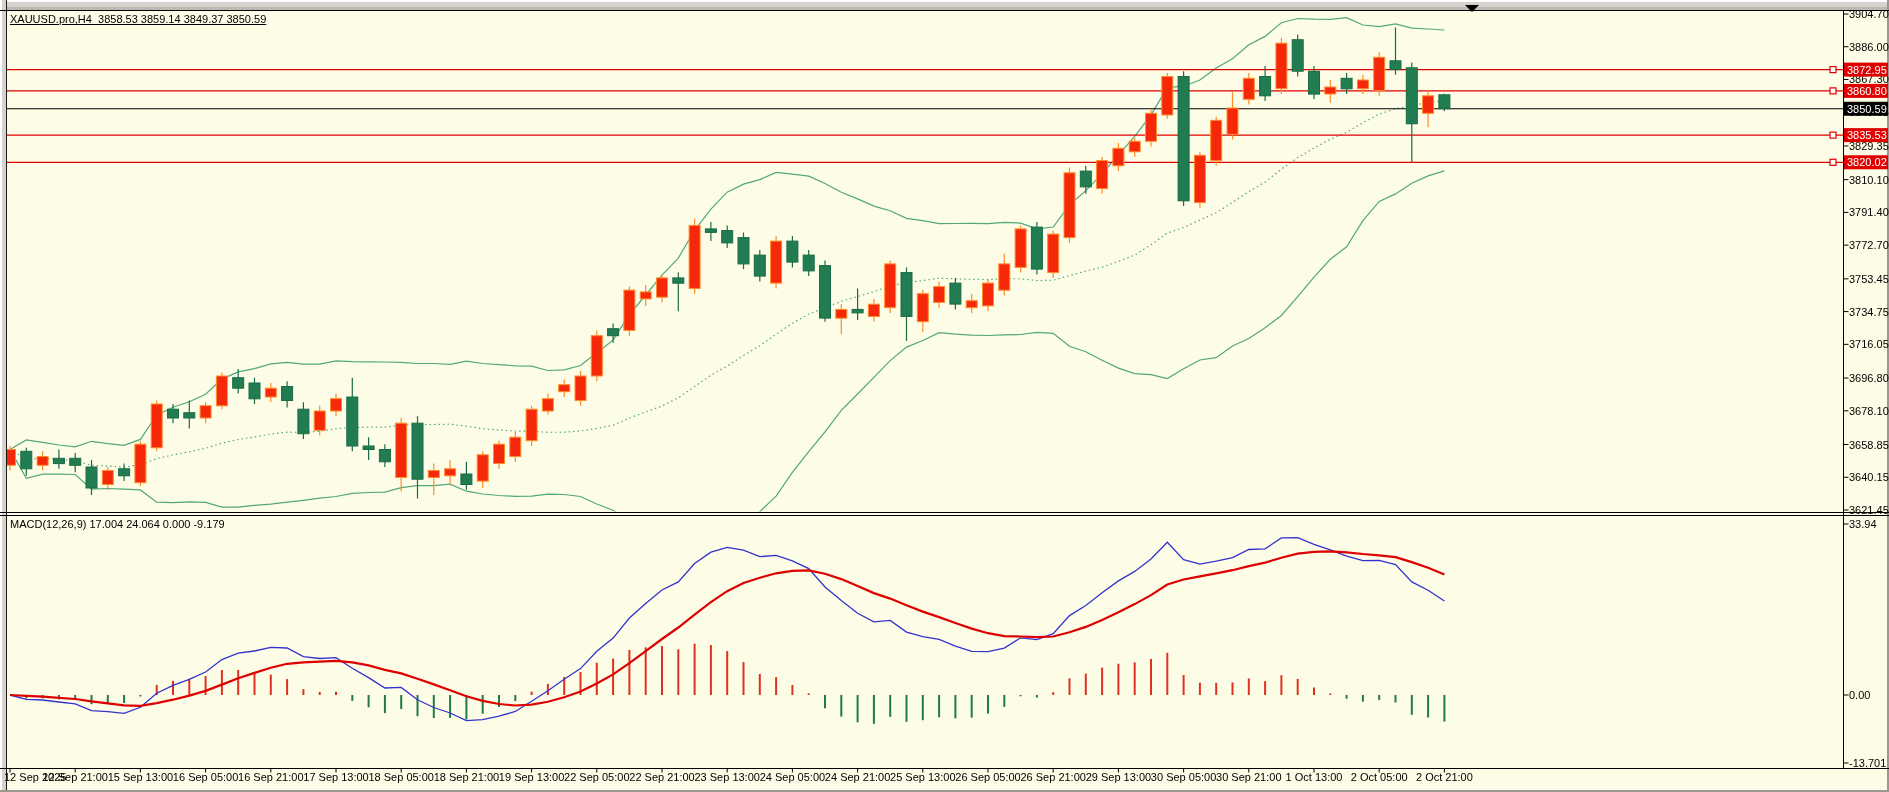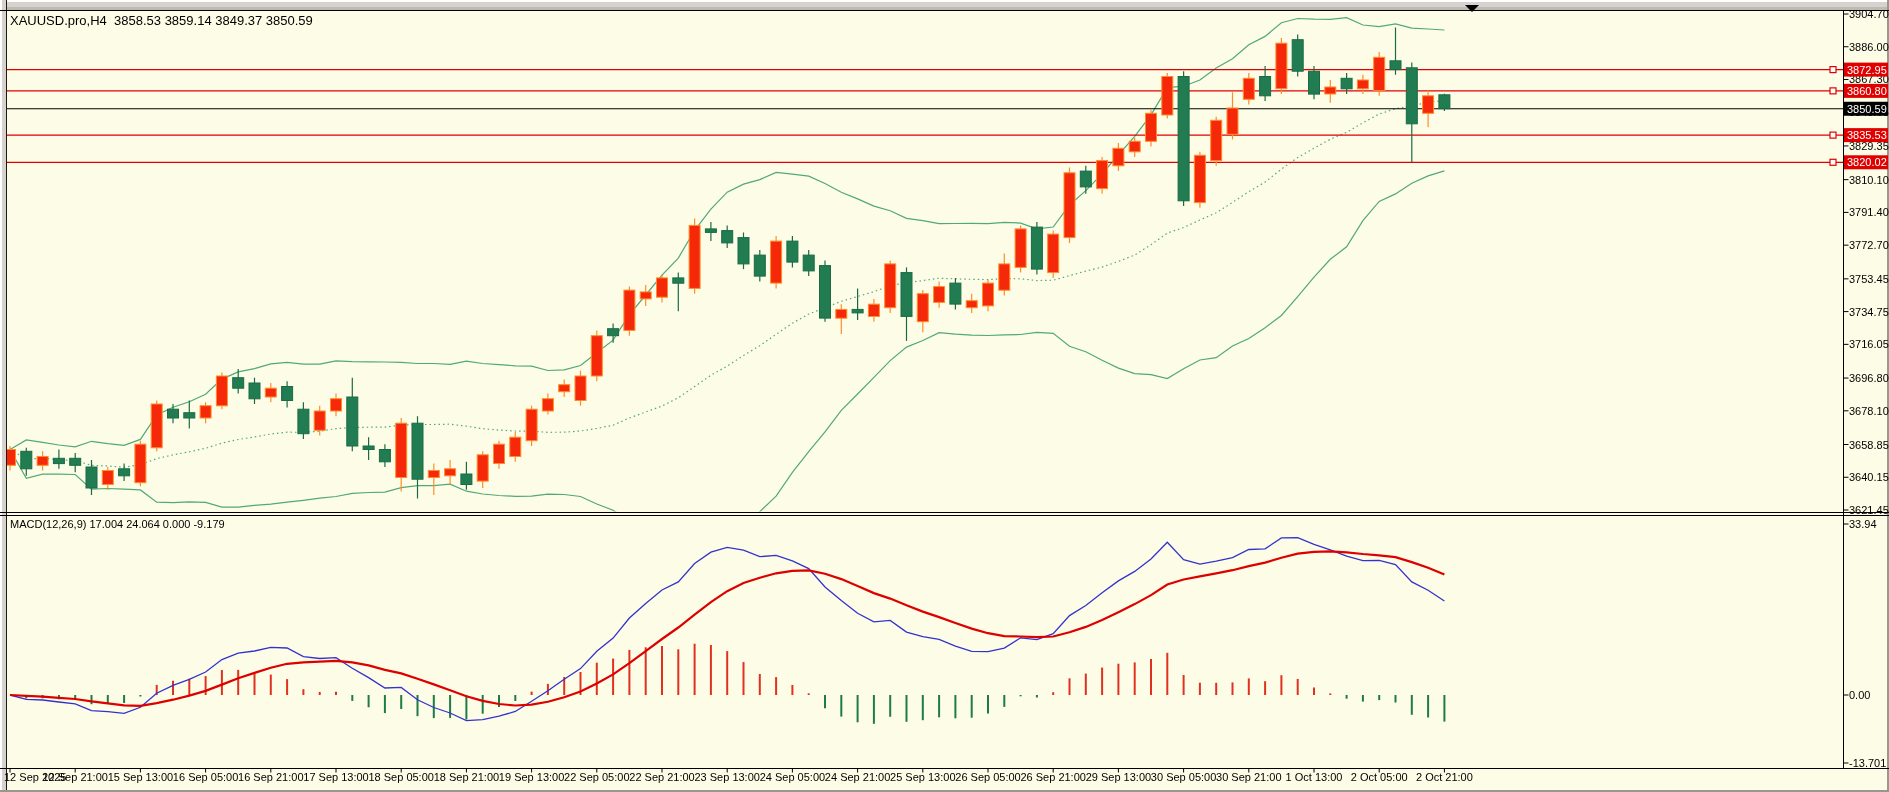--- a/index.html
+++ b/index.html
@@ -4,21 +4,21 @@
 <style>
   html,body{margin:0;padding:0;background:#777;}
   #app{position:relative;width:1889px;height:792px;background:#FDFDE7;overflow:hidden;
        font-family:"Liberation Sans",sans-serif;-webkit-font-smoothing:none;}
   .frame-top{position:absolute;left:0;top:0;width:1889px;height:10px;background:#D6D3CE;
        border-bottom:1px solid #1a1a1a;box-shadow:inset 0 2px 0 #fff, inset 0 -3px 0 #bdbab3;}
   .frame-left{position:absolute;left:0;top:0;width:6px;height:792px;background:#D6D3CE;
        border-right:1px solid #1a1a1a;box-shadow:inset 2px 0 0 #fff;}
   .frame-right{position:absolute;right:0;top:0;width:2px;height:792px;background:#9a978f;}
   .frame-bottom{position:absolute;left:0;bottom:0;width:1889px;height:2px;background:#9a978f;}
-  .chart-title{position:absolute;left:10px;top:13px;font-size:13px;color:#000;z-index:5;white-space:pre;}
+  .chart-title{position:absolute;left:10px;top:13px;font-size:11px;color:#000;z-index:5;white-space:pre;text-decoration:underline;}
   .macd-title{position:absolute;left:10px;top:518px;font-size:11px;color:#000;z-index:5;white-space:pre;text-align:center;}
   svg{position:absolute;left:0;top:0;}
   text{font-family:"Liberation Sans",sans-serif;}
 </style>
 </head>
 <body>
 
 <div id="app">
   <div class="frame-top"></div>
   <div class="frame-left"></div>

